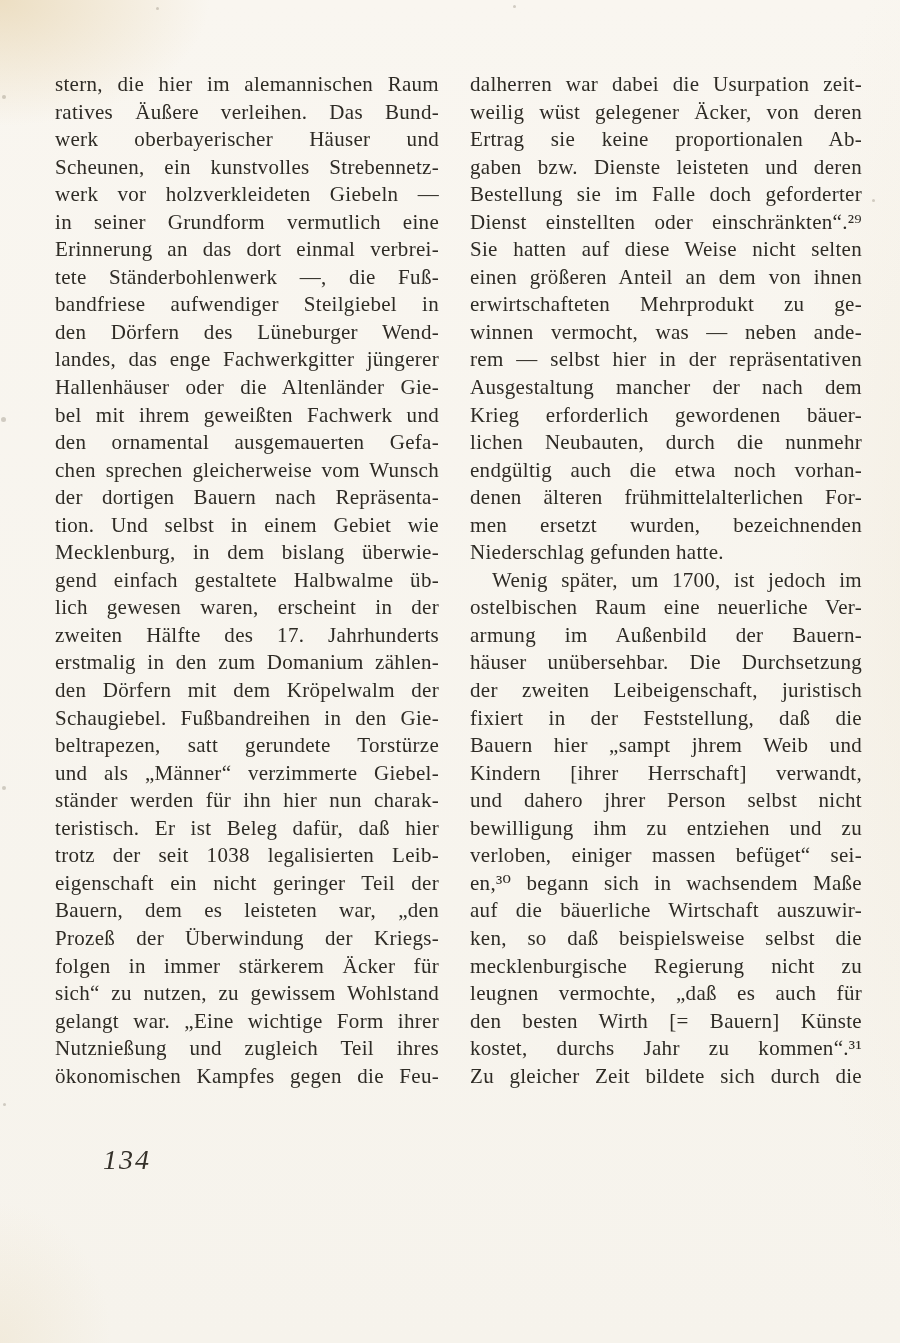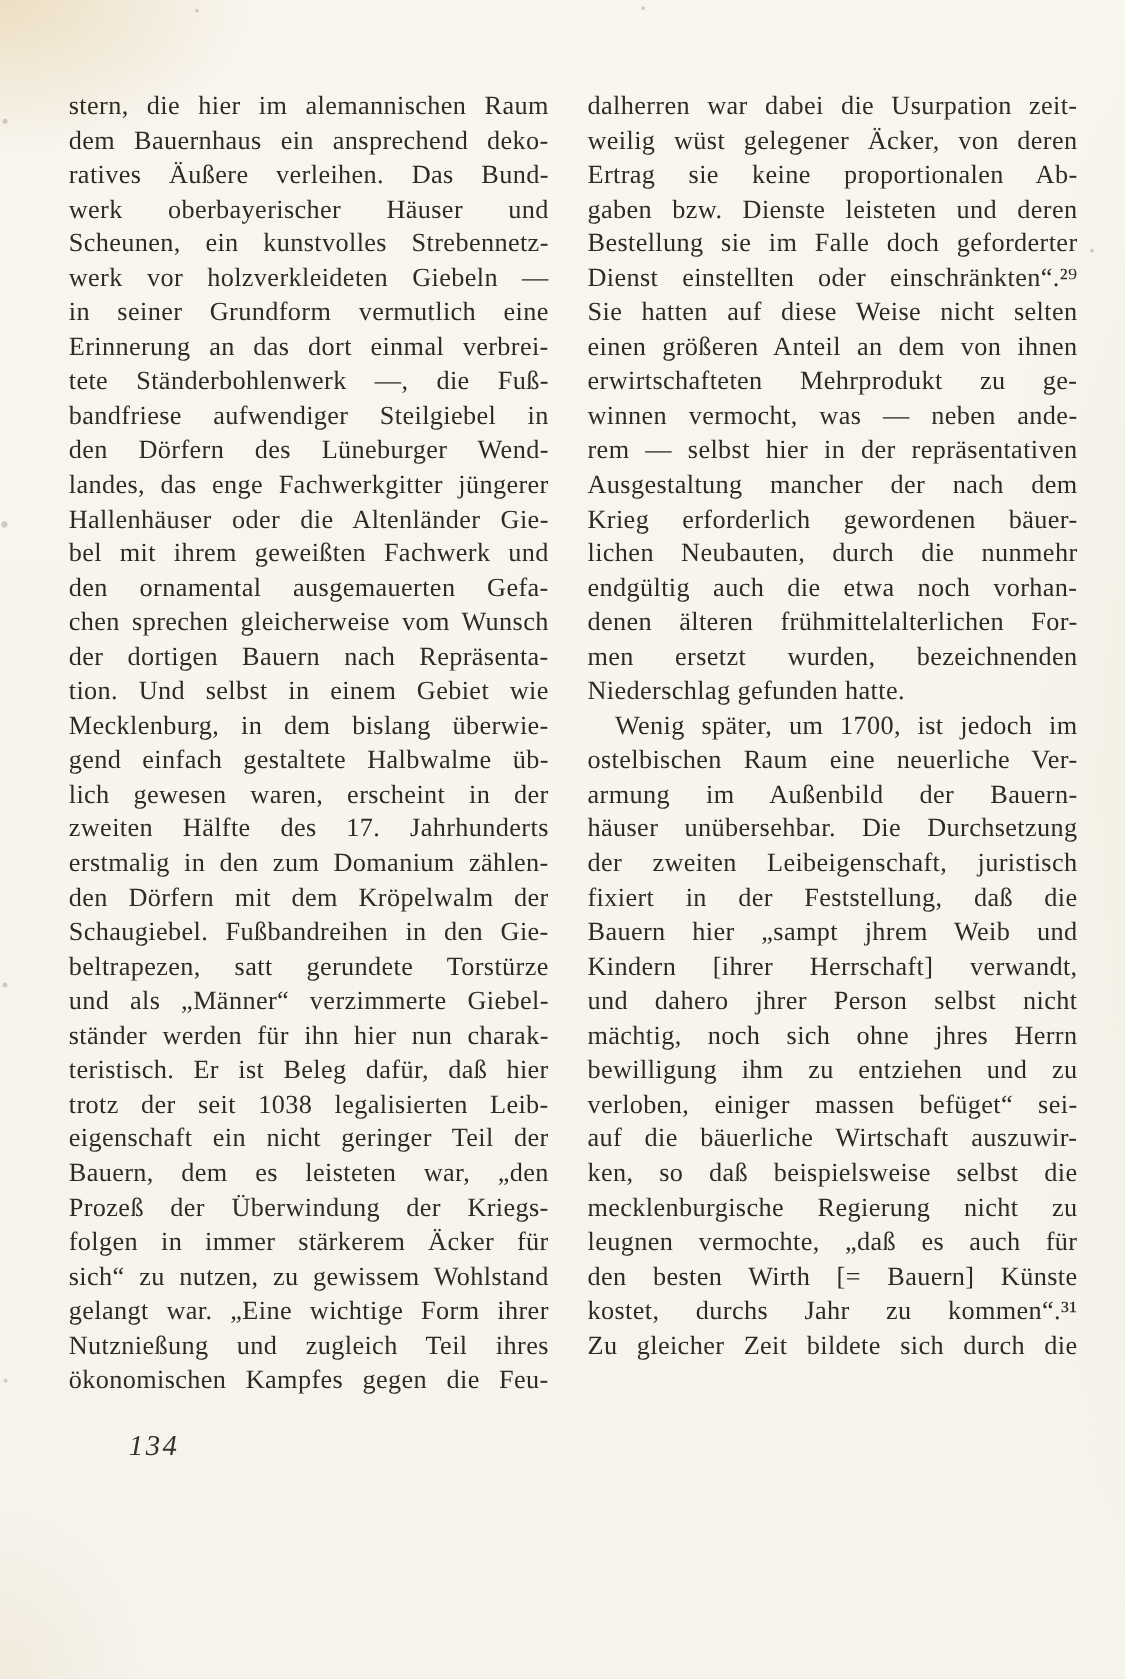--- a/index.html
+++ b/index.html
@@ -41,38 +41,37 @@
   .line.para-end {
     text-align-last: left;
   }
   .line.indent {
     text-indent: 22px;
   }
   .page-number {
     position: absolute;
     left: 103px;
     top: 1144px;
-    font-size: 23px;
+    font-size: 28px;
     font-style: italic;
     letter-spacing: 2px;
     color: #35312a;
   }
   .speck {
     position: absolute;
     border-radius: 50%;
     background: rgba(116,106,90,0.30);
   }
 </style>
 </head>
 <body>
 
 <div class="page">
   <div class="column column-left">
       <div class="line">stern, die hier im alemannischen Raum</div>
-      <div class="line">dem Bauernhaus ein ansprechend deko-</div>
       <div class="line">ratives Äußere verleihen. Das Bund-</div>
       <div class="line">werk oberbayerischer Häuser und</div>
       <div class="line">Scheunen, ein kunstvolles Strebennetz-</div>
       <div class="line">werk vor holzverkleideten Giebeln —</div>
       <div class="line">in seiner Grundform vermutlich eine</div>
       <div class="line">Erinnerung an das dort einmal verbrei-</div>
       <div class="line">tete Ständerbohlenwerk —, die Fuß-</div>
       <div class="line">bandfriese aufwendiger Steilgiebel in</div>
       <div class="line">den Dörfern des Lüneburger Wend-</div>
       <div class="line">landes, das enge Fachwerkgitter jüngerer</div>
@@ -124,23 +123,23 @@
       <div class="line para-end">Niederschlag gefunden hatte.</div>
       <div class="line indent">Wenig später, um 1700, ist jedoch im</div>
       <div class="line">ostelbischen Raum eine neuerliche Ver-</div>
       <div class="line">armung im Außenbild der Bauern-</div>
       <div class="line">häuser unübersehbar. Die Durchsetzung</div>
       <div class="line">der zweiten Leibeigenschaft, juristisch</div>
       <div class="line">fixiert in der Feststellung, daß die</div>
       <div class="line">Bauern hier „sampt jhrem Weib und</div>
       <div class="line">Kindern [ihrer Herrschaft] verwandt,</div>
       <div class="line">und dahero jhrer Person selbst nicht</div>
-      <div class="line">mächtig, noch sich ohne jhres Herrn</div>
       <div class="line">bewilligung ihm zu entziehen und zu</div>
       <div class="line">verloben, einiger massen befüget“ sei-</div>
+      <div class="line">en,³⁰ begann sich in wachsendem Maße</div>
       <div class="line">auf die bäuerliche Wirtschaft auszuwir-</div>
       <div class="line">ken, so daß beispielsweise selbst die</div>
       <div class="line">mecklenburgische Regierung nicht zu</div>
       <div class="line">leugnen vermochte, „daß es auch für</div>
       <div class="line">den besten Wirth [= Bauern] Künste</div>
       <div class="line">kostet, durchs Jahr zu kommen“.³¹</div>
       <div class="line">Zu gleicher Zeit bildete sich durch die</div>
     </div>
   <div class="page-number">134</div>
 <div class="speck" style="left: 2px; top: 95px; width: 4px; height: 4px;"></div>

